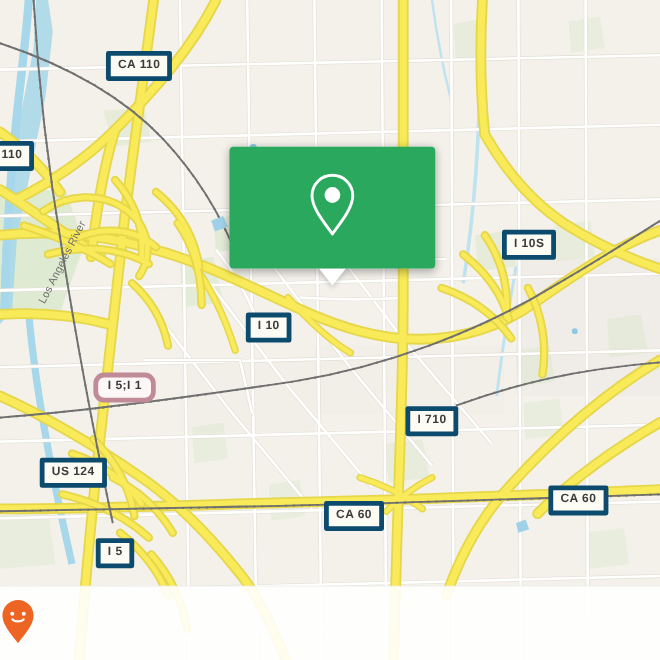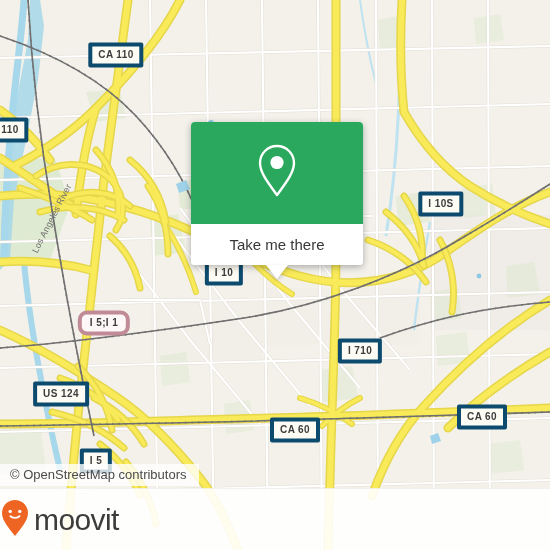--- a/index.html
+++ b/index.html
@@ -431,37 +431,32 @@
     <div id="popup-inner">
       <div id="popup-head">
         <span>
           <svg width="44" height="56" viewBox="0 0 44 56" aria-hidden="true">
             <path d="M22 3 C12.6 3 5 10.6 5 20 C5 30 14 41 22 52
                      C30 41 39 30 39 20 C39 10.6 31.4 3 22 3 Z" fill="none" stroke="#ffffff" stroke-width="2.4" stroke-linejoin="round"></path>
             <circle cx="22" cy="19.5" r="6.6" fill="#ffffff"></circle>
           </svg>
         </span>
       </div>
-      <div id="popup-foot">
-        <span>Take me there</span>
-      </div>
     </div>
     <div id="popup-tail"></div>
   </div>
 
-  <div id="attribution">© OpenStreetMap contributors</div>
 
   <div id="footer">
     <div id="brand">
       <span>
         <svg width="30" height="38" viewBox="0 0 30 38" aria-hidden="true">
           <path d="M15 1 C7.8 1 2 6.8 2 14 C2 22 9.4 29.6 15 37
                    C20.6 29.6 28 22 28 14 C28 6.8 22.2 1 15 1 Z" fill="#ee6423"></path>
           <circle cx="10.2" cy="12.4" r="1.7" fill="#ffffff"></circle>
           <circle cx="19.8" cy="12.4" r="1.7" fill="#ffffff"></circle>
           <path d="M10.4 17.2 C12.3 19.4 17.7 19.4 19.6 17.2" fill="none" stroke="#ffffff" stroke-width="1.9" stroke-linecap="round"></path>
         </svg>
       </span>
-      <span id="brand-word">moovit</span>
     </div>
   </div>
 
 </div>
 
 </body></html>

